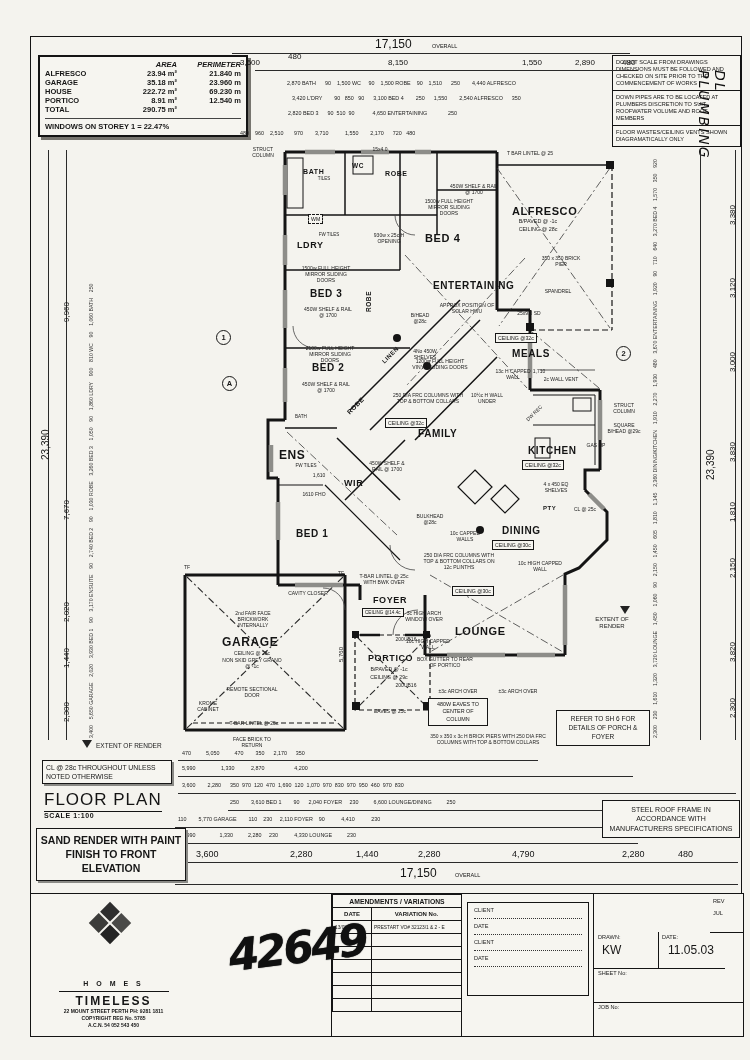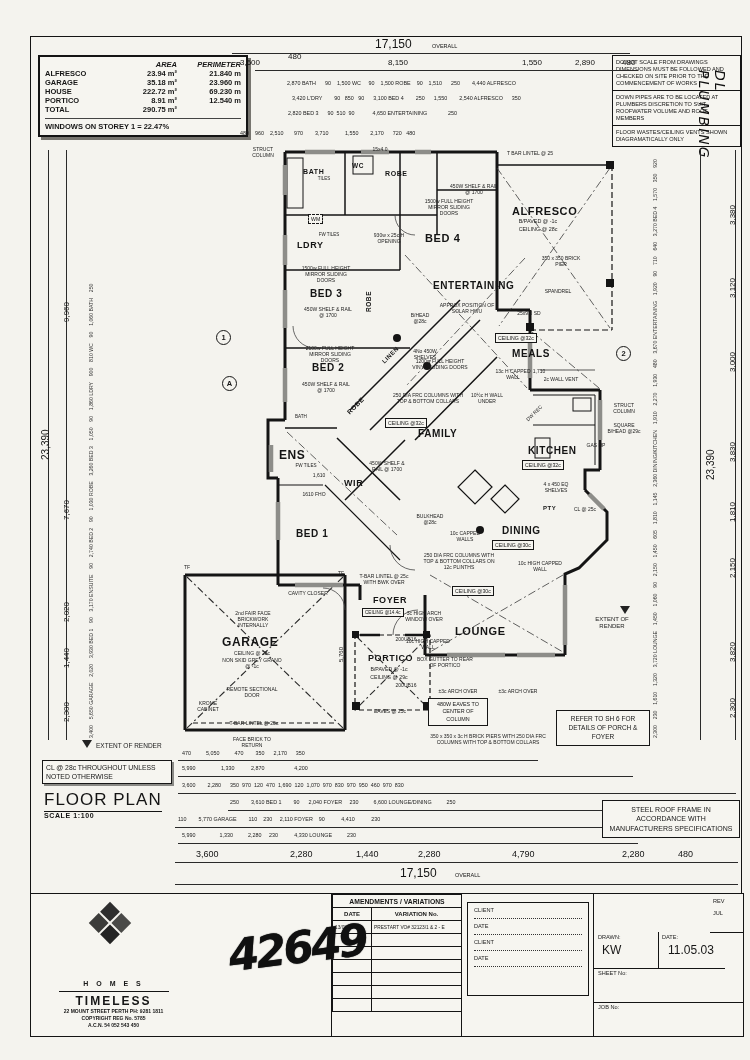--- a/index.html
+++ b/index.html
@@ -329,20 +329,21 @@
   <div class="hline" style="left:175px;top:862px;width:563px;"></div>
   <div class="dv" style="left:400px;top:866px;font-size:12px;">17,150</div>
   <span class="dv" style="left:455px;top:872px;font-size:5.5px;">OVERALL</span>
   <div class="hline" style="left:175px;top:884px;width:563px;"></div>
 
   <div class="tri" style="left:82px;top:740px;"></div>
   <div class="al" style="left:96px;top:742px;width:90px;font-size:6.5px;text-align:left;">EXTENT OF RENDER</div>
   <div class="notebox" style="left:42px;top:760px;width:122px;font-size:6.8px;text-align:left;padding:2px 3px;">CL @ 28c THROUGHOUT UNLESS NOTED OTHERWISE</div>
   <div class="rl" style="left:44px;top:790px;font-size:17px;font-weight:400;letter-spacing:1px;border-bottom:1.5px solid #141414;padding-bottom:1px;">FLOOR PLAN</div>
   <div class="rl" style="left:44px;top:812px;font-size:7px;font-weight:700;">SCALE 1:100</div>
+  <div class="notebox" style="left:36px;top:828px;width:142px;font-size:10.5px;font-weight:700;">SAND RENDER WITH PAINT FINISH TO FRONT ELEVATION</div>
 
   <div class="notebox" style="left:602px;top:800px;width:130px;font-size:7px;box-shadow:none;">STEEL ROOF FRAME IN ACCORDANCE WITH MANUFACTURERS SPECIFICATIONS</div>
 
   <div id="tblock" class="abs">
 
     <div class="tbsec" style="left:0;width:165px;border-left:none;">
       <div class="logo-d" style="left:64px;top:14px;">
         <span style="background:#2e2e2e;"></span>
           <span style="background:#4a4a48;"></span>
         <span style="background:#3c3c3a;"></span>

